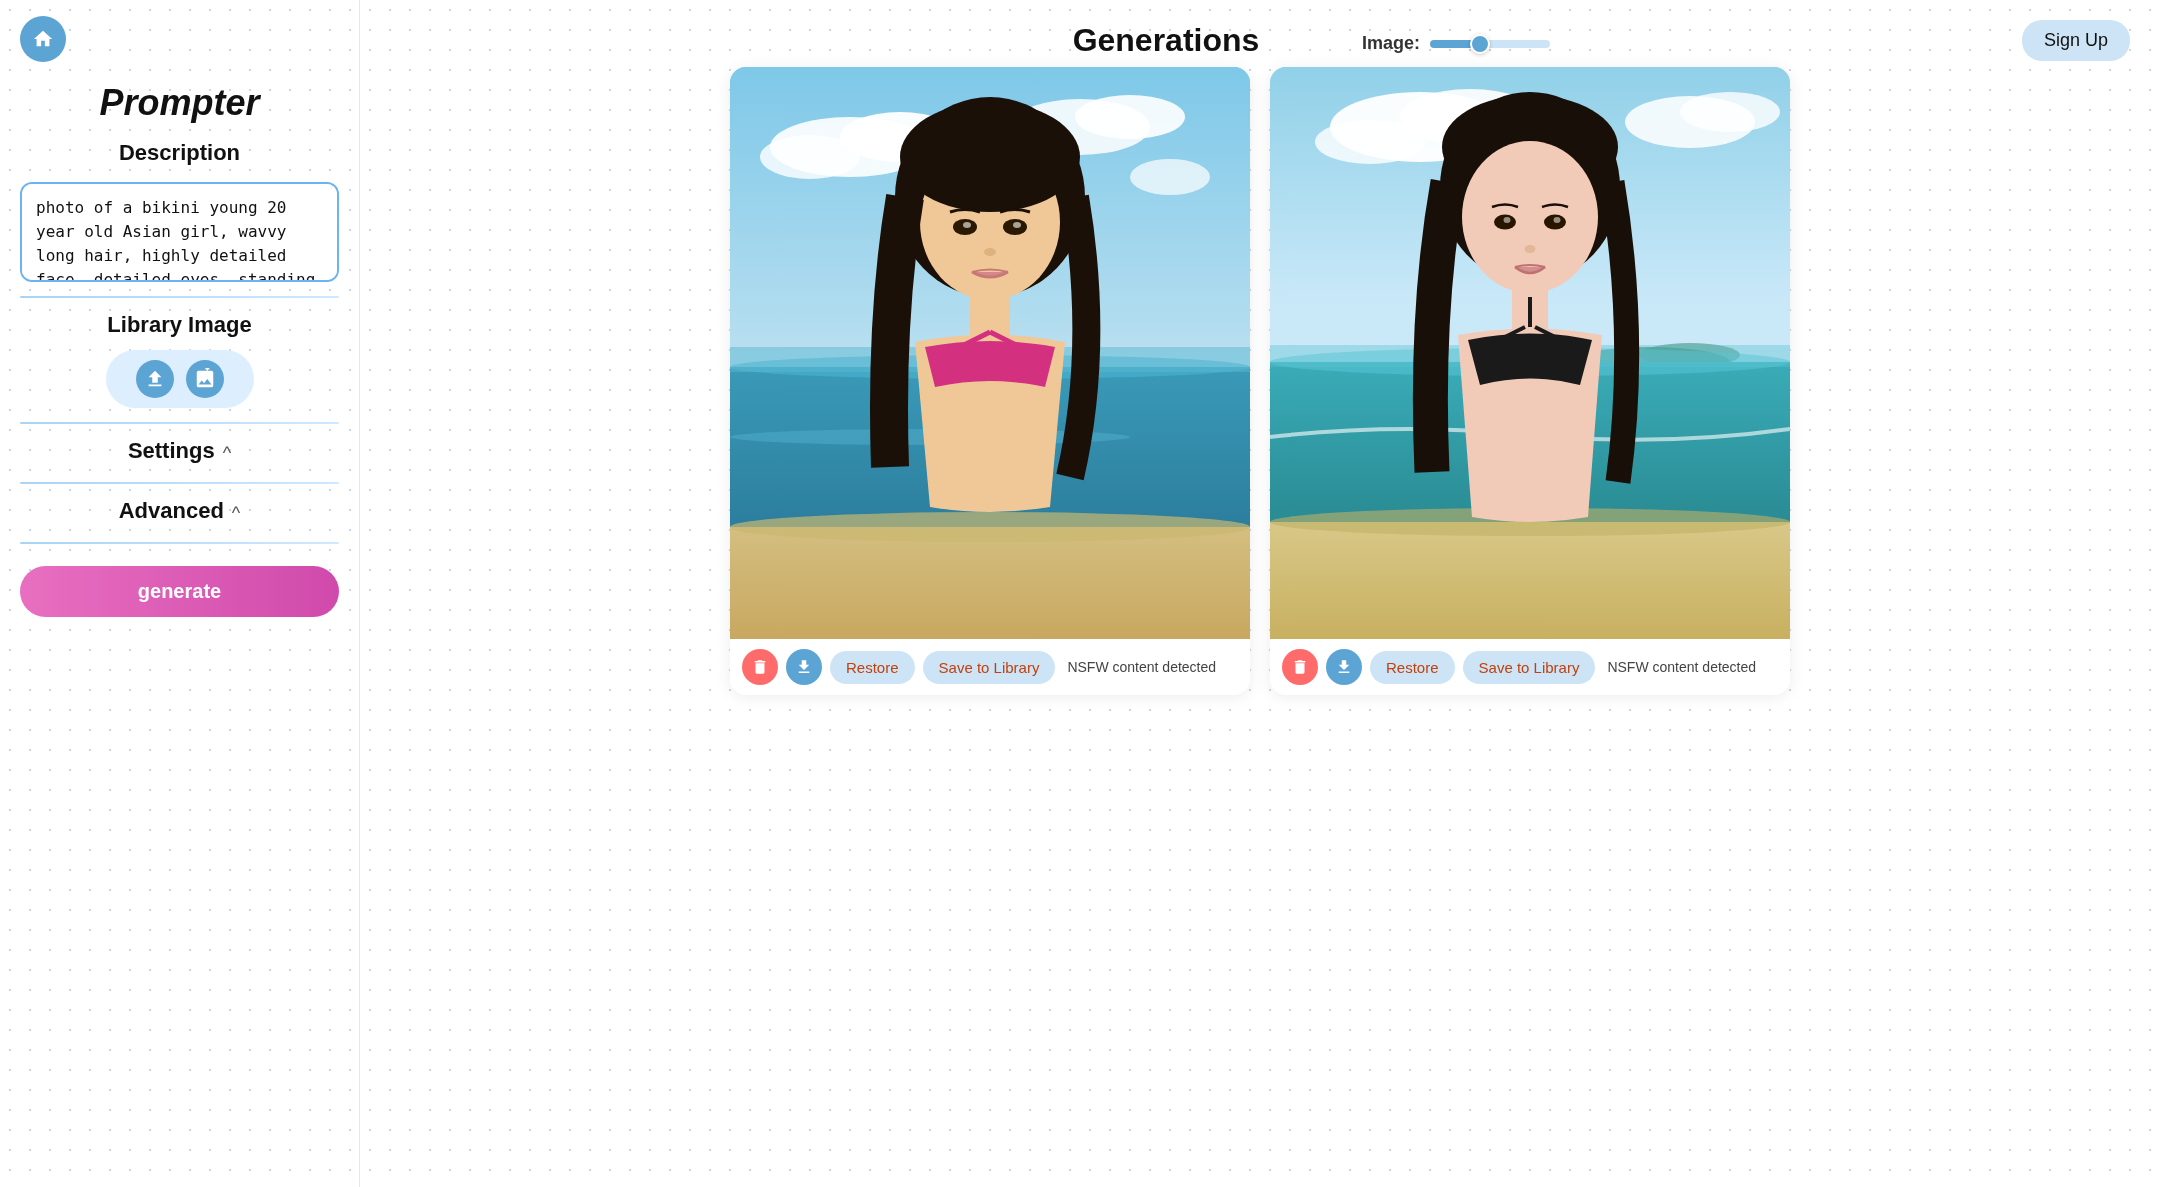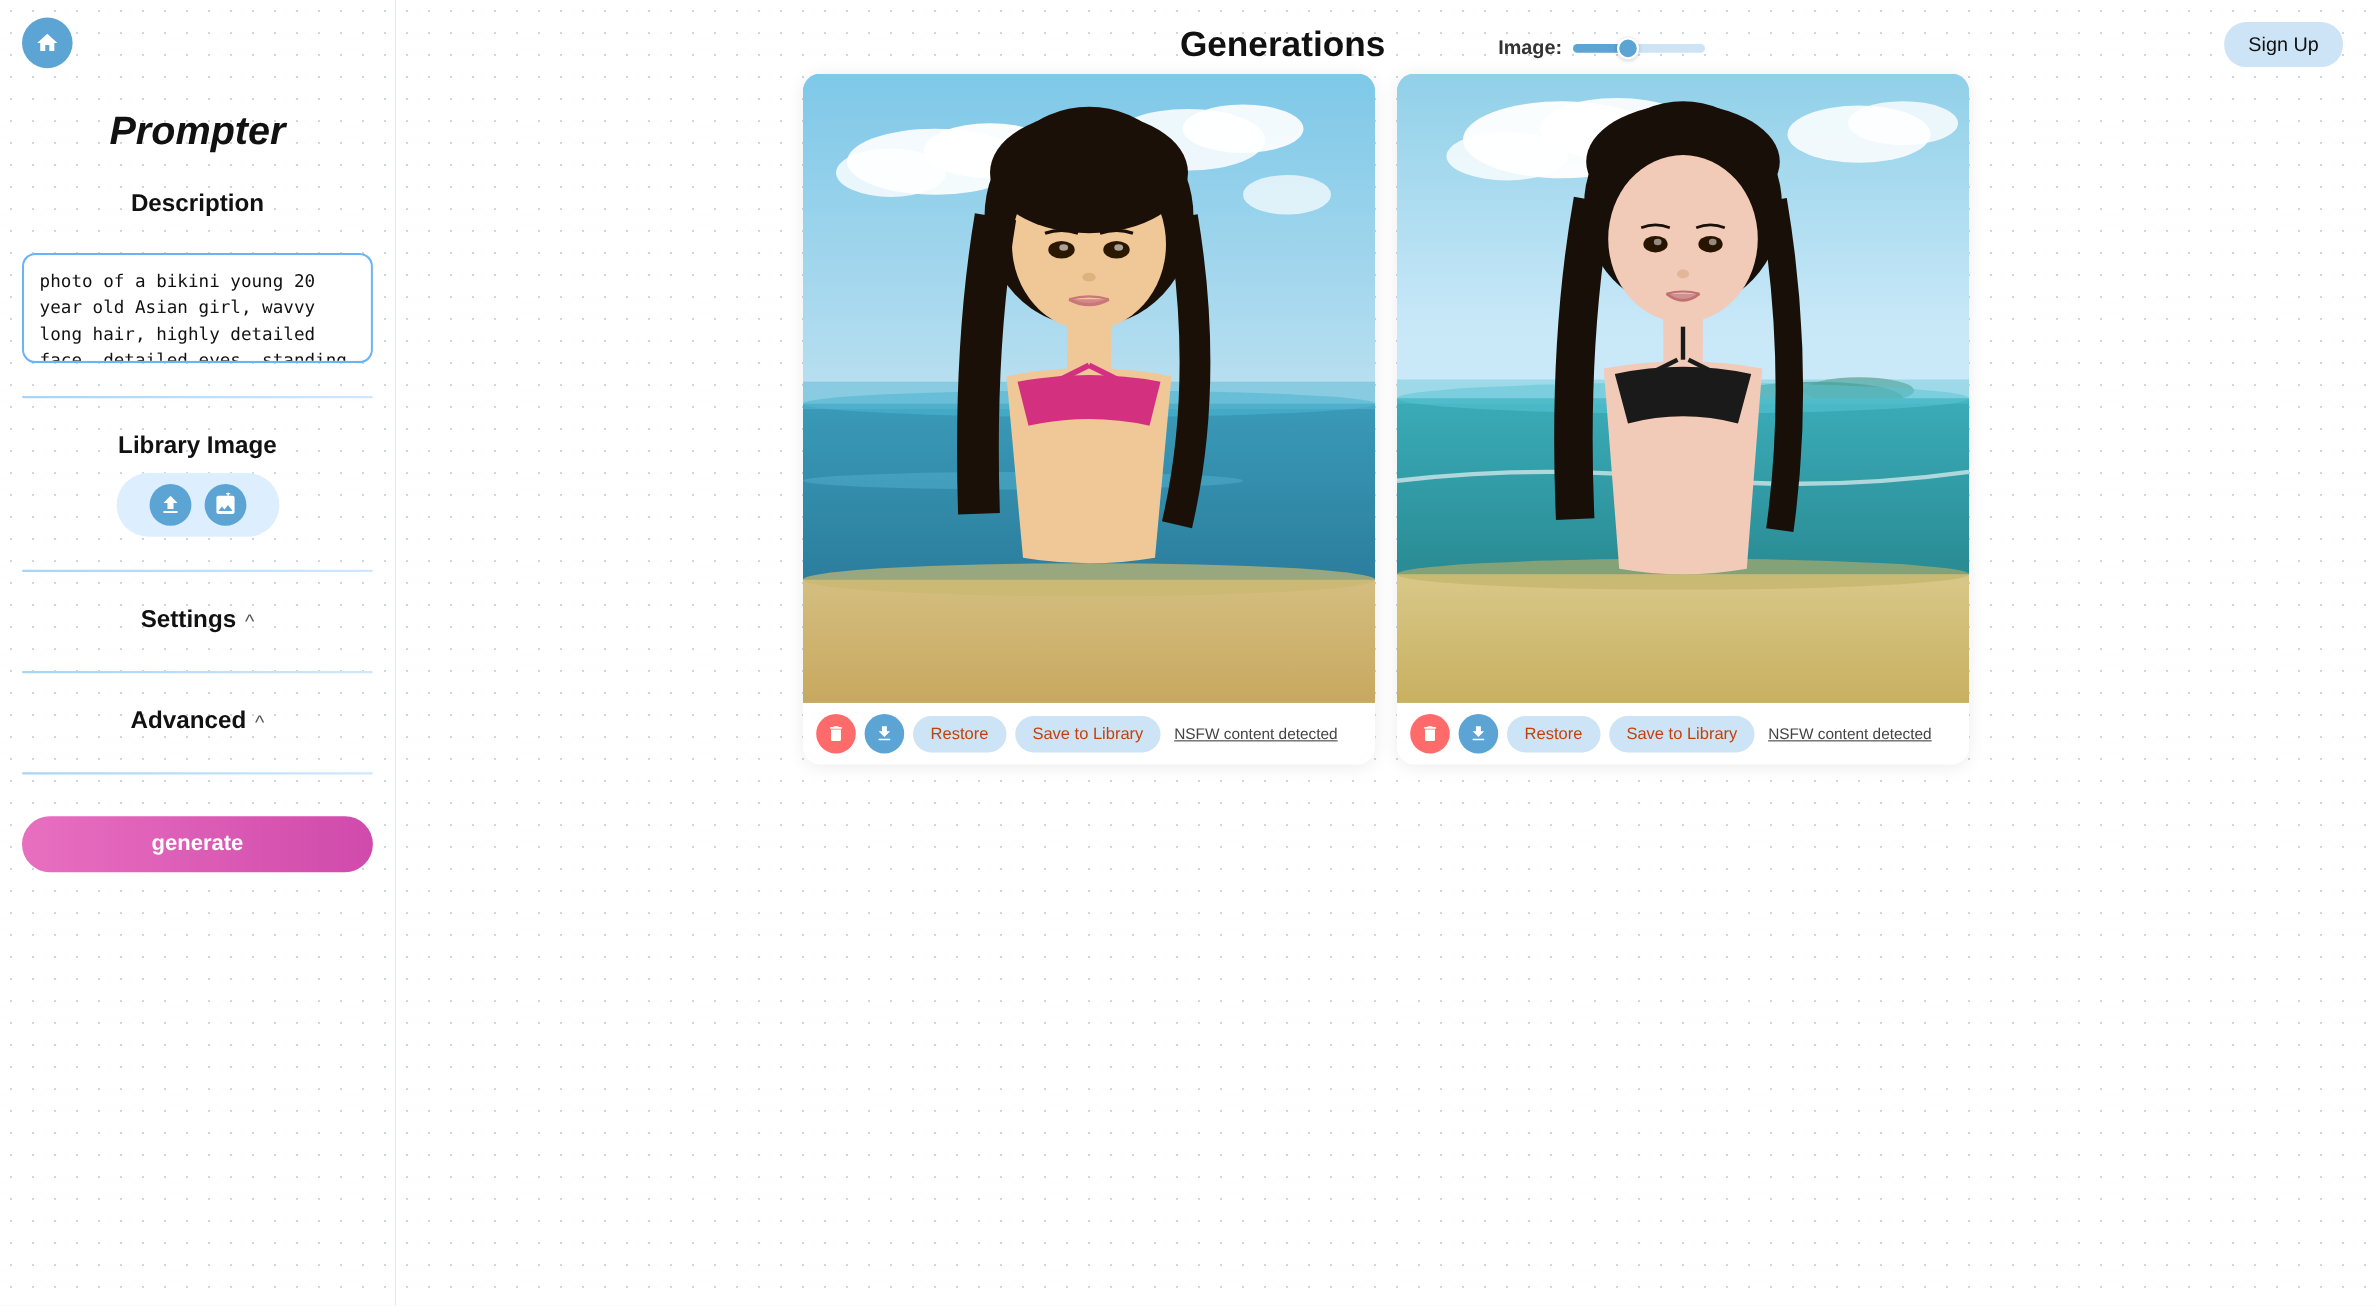--- a/index.html
+++ b/index.html
@@ -15,21 +15,21 @@
     .sidebar {
       width: 360px;
       min-width: 360px;
       background: white;
       background-image: radial-gradient(circle, #c8d8e8 1px, transparent 1px);
       background-size: 20px 20px;
       padding: 16px 20px;
       border-right: 1px solid #e0e8f0;
       display: flex;
       flex-direction: column;
-      gap: 28px;
+      gap: 12px;
     }
 
     .home-btn {
       width: 46px;
       height: 46px;
       background: #5ba4d4;
       border-radius: 50%;
       display: flex;
       align-items: center;
       justify-content: center;
@@ -264,21 +264,20 @@
       padding: 8px 16px;
       font-size: 15px;
       cursor: pointer;
       font-weight: 500;
     }
 
     .nsfw-badge {
       font-size: 14px;
       color: #444;
       margin-left: 4px;
-      text-decoration: underline;
     }
 
     
     .gen-image-1 {
       background: 
         
         linear-gradient(180deg, #87ceeb 0%, #b0d8f0 25%, #6ab8d8 35%, #3a9a7a 50%, #5aae88 65%, #d4c090 80%, #c8aa70 100%);
       position: absolute;
       top: 0; left: 0; right: 0; bottom: 0;
     }

